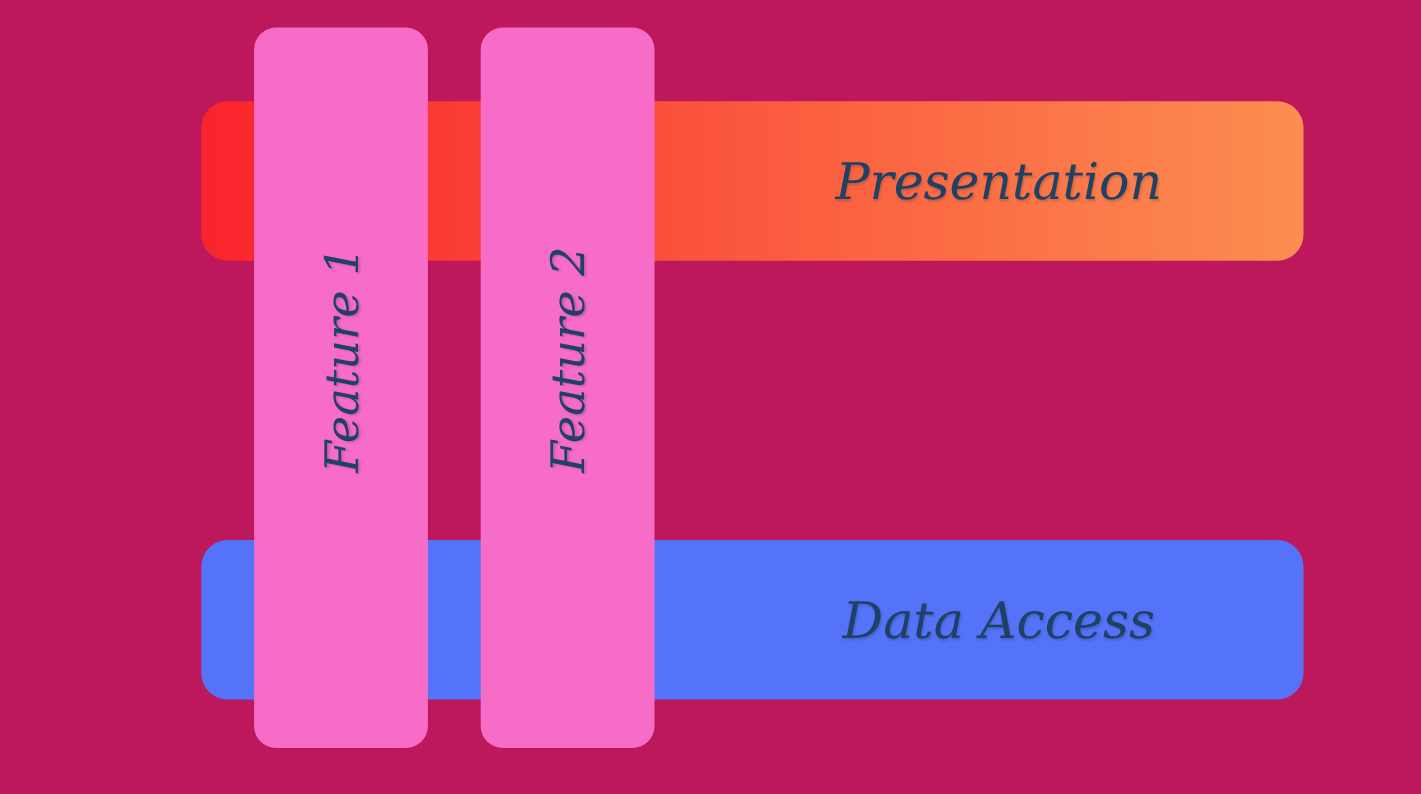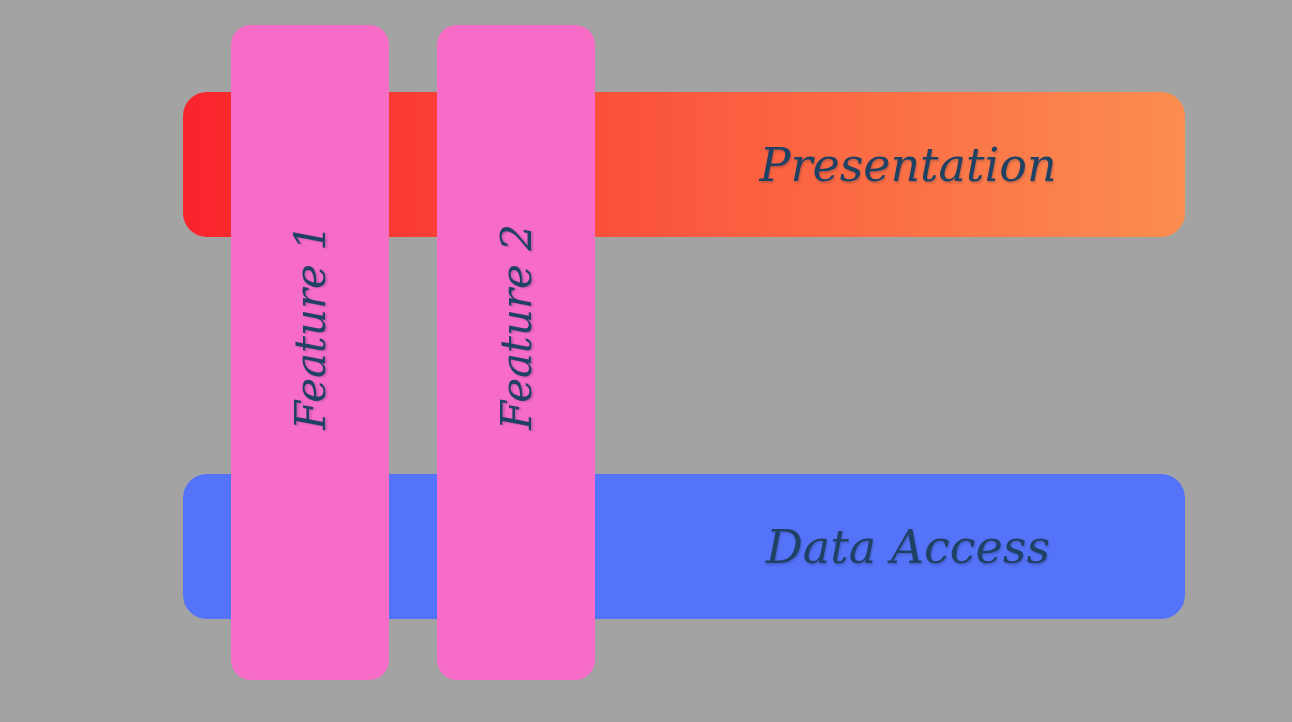--- a/index.html
+++ b/index.html
@@ -4,21 +4,21 @@
 <style>
   html, body {
     margin: 0;
     padding: 0;
     background: #ffffff;
   }
   .canvas {
     position: relative;
     width: 1292px;
     height: 722px;
-    background: #a3a3a3;
+    background: #be185d;
     overflow: hidden;
     font-family: "DejaVu Serif", serif;
   }
 
   
   .layer {
     position: absolute;
     left: 183px;
     width: 1002px;
     border-radius: 24px;
@@ -33,21 +33,21 @@
     top: 92px;
     height: 145px;
     background: linear-gradient(90deg, #f9242c 0%, #fc8e50 100%);
   }
   .layer-domain {
     top: 281px;
     height: 143px;
     background: #c3fa71;
   }
   .layer-data-access {
-    top: 474px;
+    top: 491px;
     height: 145px;
     background: #5573f9;
   }
   .layer-label {
     font-style: italic;
     font-size: 46px;
     color: #1f4164;
     text-shadow: 1px 2px 2px rgba(20, 30, 60, 0.22);
     white-space: nowrap;
   }

